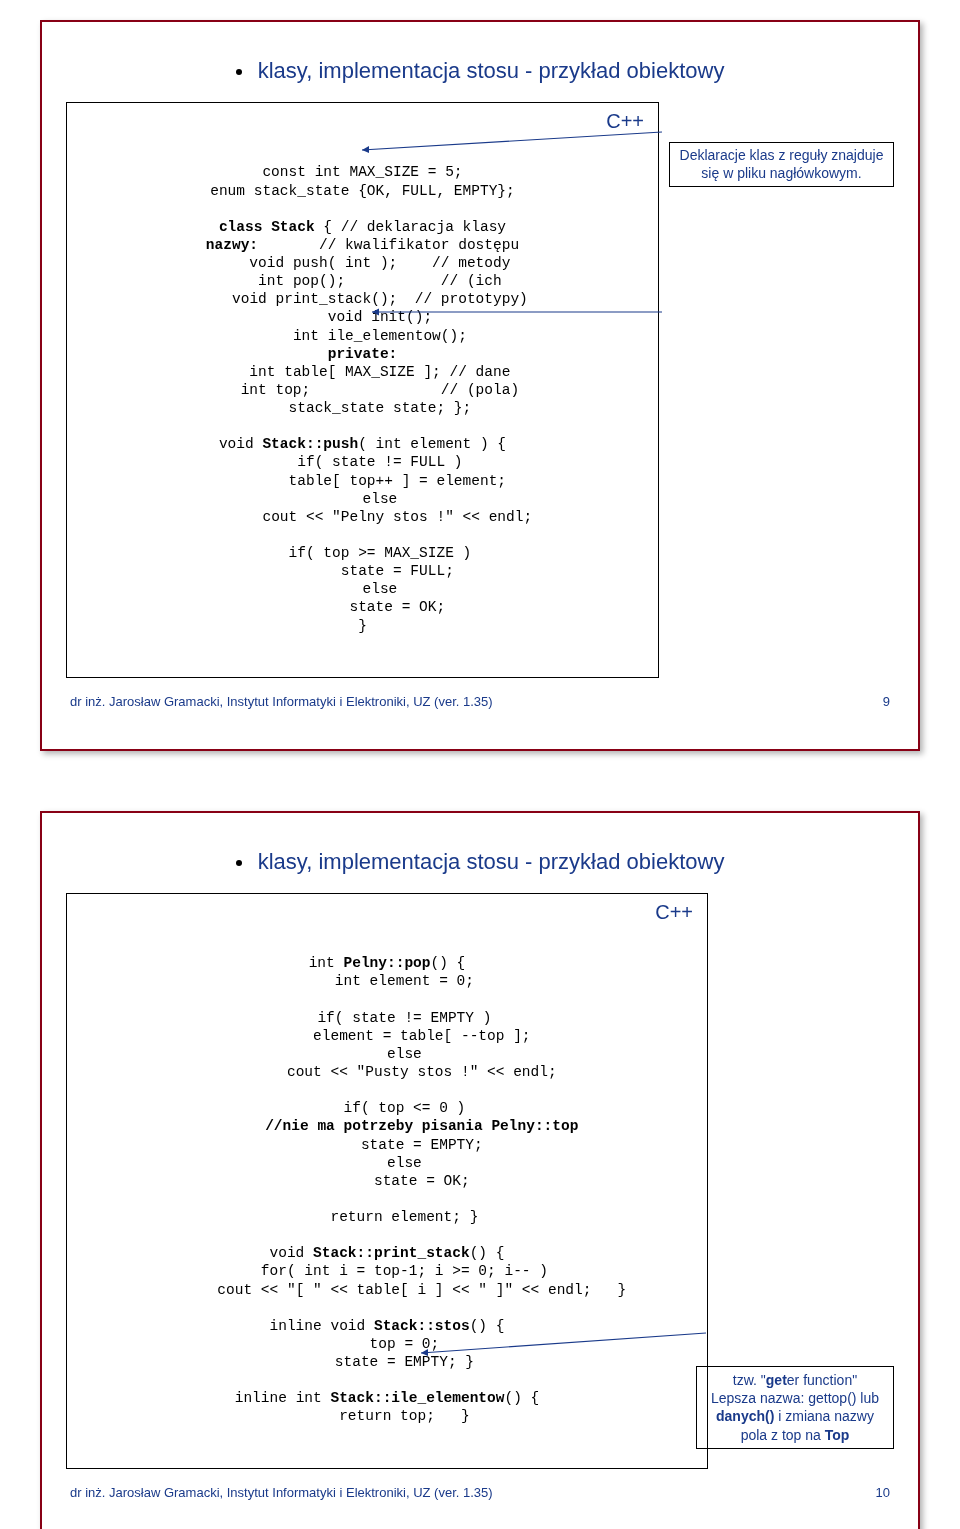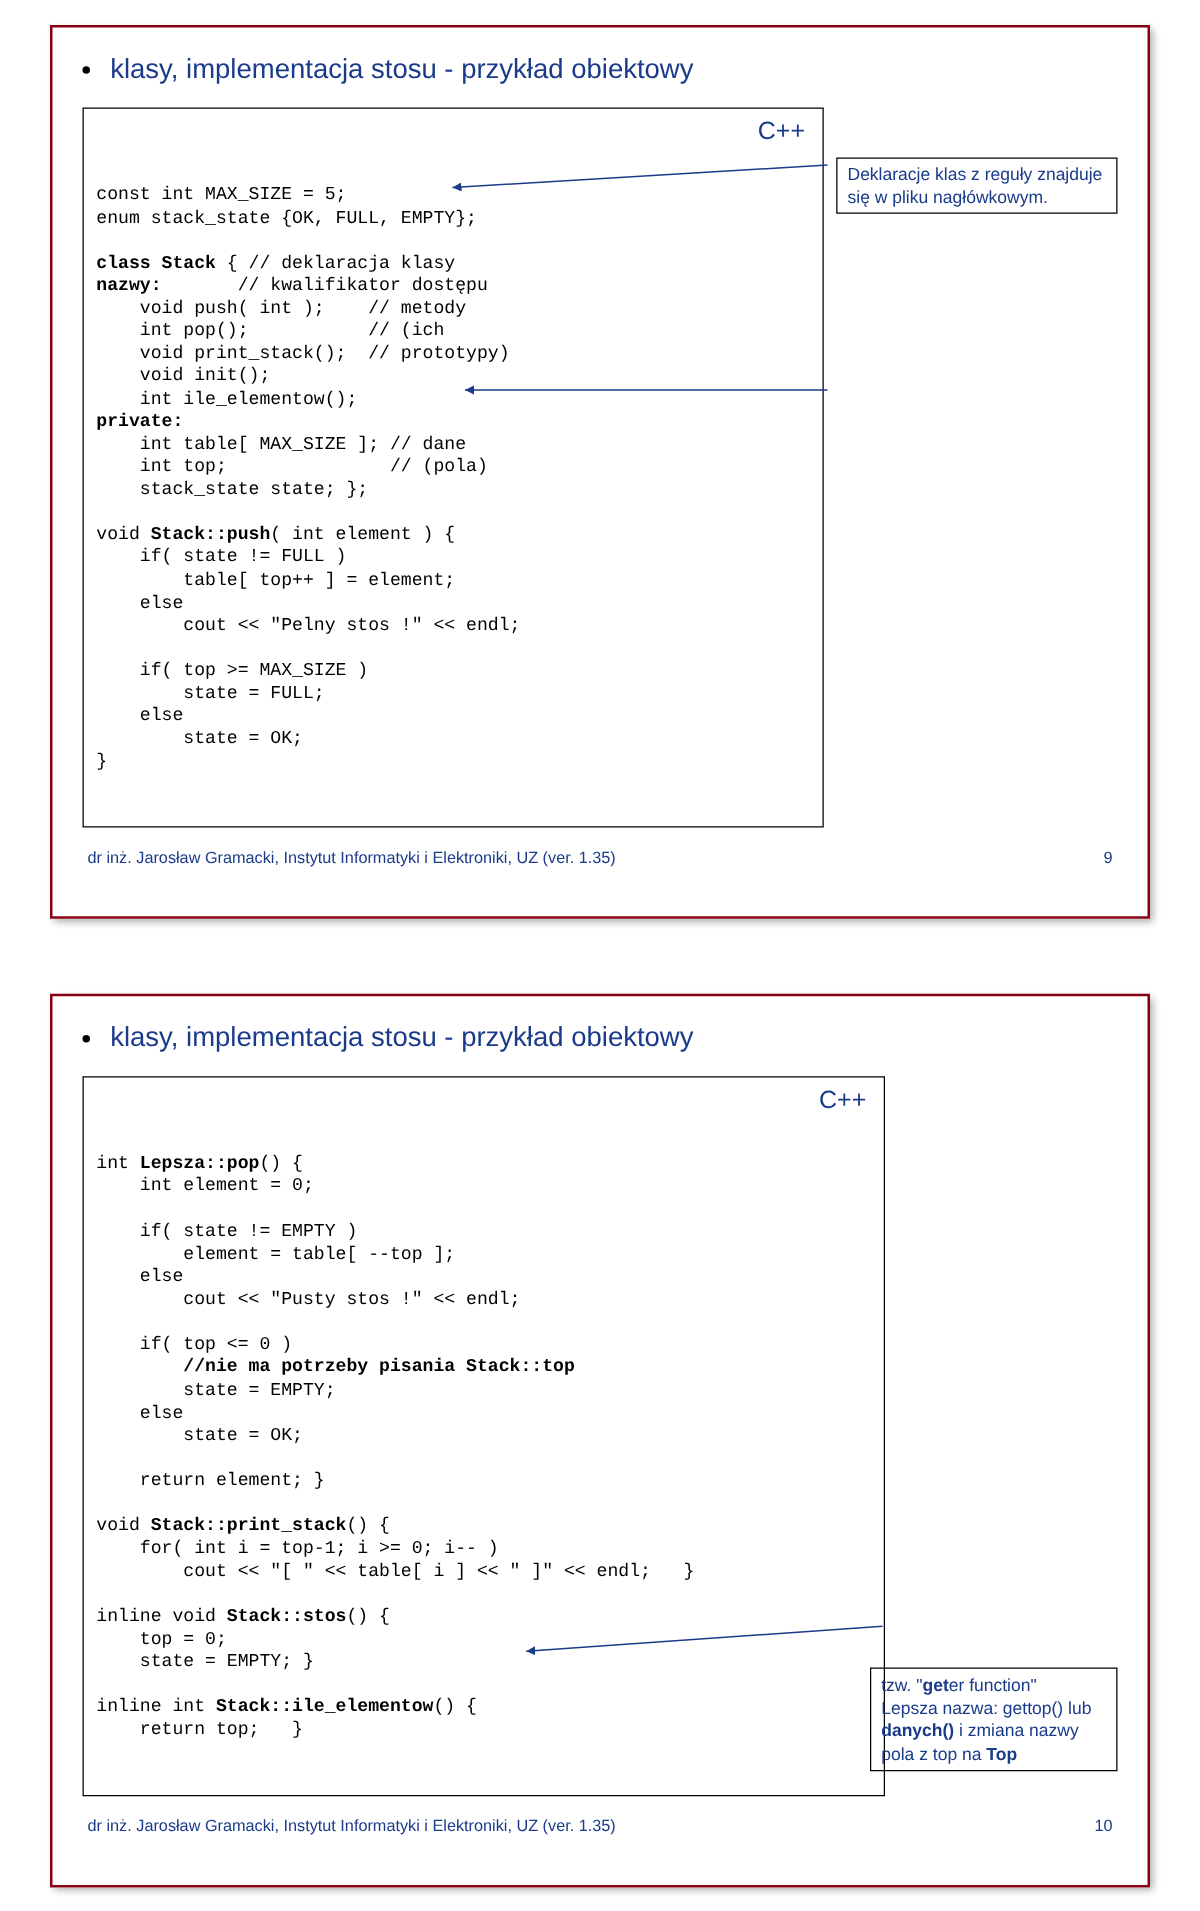--- a/index.html
+++ b/index.html
@@ -11,24 +11,25 @@
   }
   .page {
     width: 960px;
     padding: 20px 40px 20px 40px;
     box-sizing: border-box;
     position: relative;
   }
   .slide-box {
     border: 2.5px solid #880015;
     border-radius: 0;
-    padding: 20px 24px 40px 24px;
+    padding: 36px 24px 40px 24px;
     position: relative;
     box-shadow: 3px 3px 6px rgba(0,0,0,0.3);
     margin-bottom: 60px;
+    text-align: center;
   }
   .slide-title-row {
     color: #1a3a8a;
     font-family: "Trebuchet MS", "Lucida Sans", Arial, sans-serif;
     font-size: 22px;
     margin-bottom: 18px;
   }
   .bullet {
     display: inline-block;
     width: 6px;
@@ -170,30 +171,30 @@
   </div>
 
   <div class="slide-box">
     <div class="slide-title-row">
       <span class="bullet"></span>
       <span>klasy, implementacja stosu  - przykład obiektowy</span>
     </div>
     <div style="position:relative;">
       <div class="code-box" style="width: 620px;">
         <div class="cpp-label">C++</div>
-        <div id="code2">int <span class="b">Lepsza::pop</span>() {
+        <div id="code2">int <span class="b">Pelny::pop</span>() {
     int element = 0;
 
     if( state != EMPTY )
         element = table[ --top ];
     else
         cout &lt;&lt; "Pusty stos !" &lt;&lt; endl;
 
     if( top &lt;= 0 )
-        <span class="b">//nie ma potrzeby pisania Stack::top</span>
+        <span class="b">//nie ma potrzeby pisania Pelny::top</span>
         state = EMPTY;
     else
         state = OK;
 
     return element; }
 
 void <span class="b">Stack::print_stack</span>() {
     for( int i = top-1; i &gt;= 0; i-- )
         cout &lt;&lt; "[ " &lt;&lt; table[ i ] &lt;&lt; " ]" &lt;&lt; endl;   }
 

